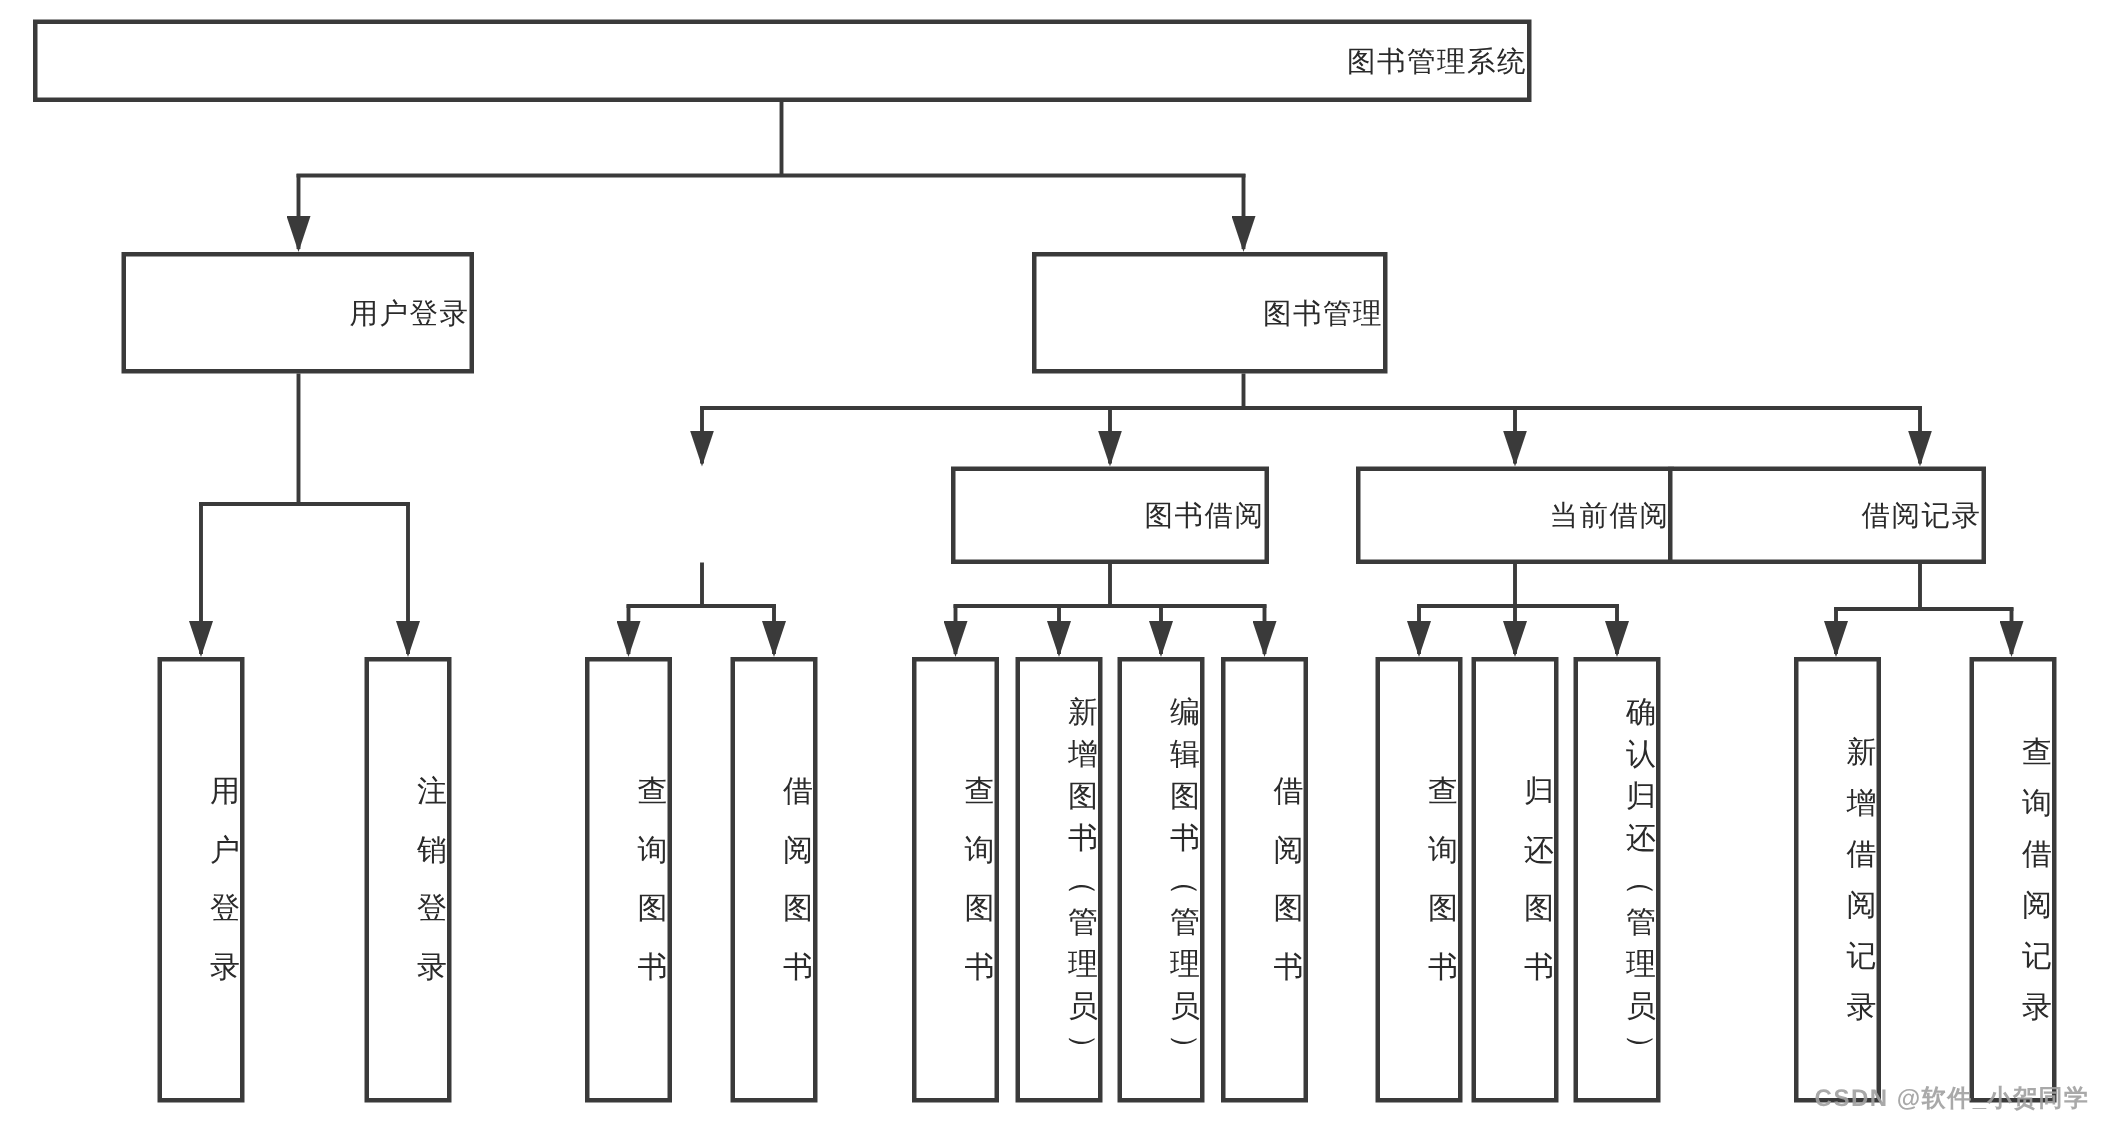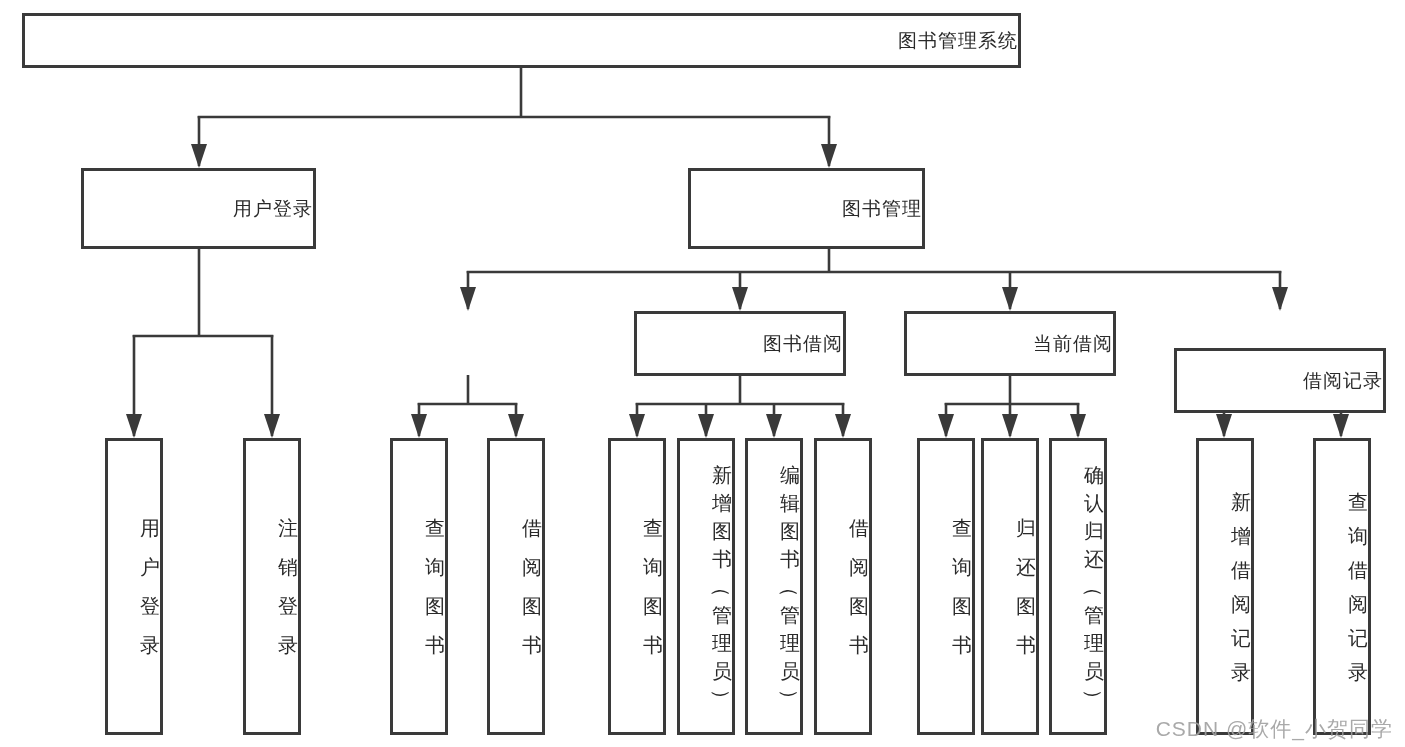--- a/index.html
+++ b/index.html
@@ -18,31 +18,31 @@
     position:absolute;box-sizing:border-box;background:var(--box-fill);
     border:3px solid var(--box-border);
     display:flex;align-items:center;justify-content:flex-end;
     font-size:19px;letter-spacing:1px;color:var(--text);
   }
   .root{left:22px;top:13px;width:999px;height:55px;}
   .lvl2{top:168px;height:81px;}
   .b-user{left:81px;width:235px;}
   .b-mgmt{left:688px;width:237px;}
   .lvl3{top:311px;height:65px;width:212px;}
-  .m1{left:362px;} .m2{left:634px;} .m3{left:904px;} .m4{left:1174px;margin-top:37px;}
+  .m1{left:362px;} .m2{left:634px;} .m3{left:904px;} .m4{left:1112px;}
   .leaf{top:438px;width:58px;height:297px;}
   .v-label{
     display:flex;flex-direction:column;align-items:center;justify-content:center;
     line-height:1;font-size:20px;letter-spacing:0;
   }
   .v-label span{display:block;height:20px;}
   .v-label span.rot{transform:rotate(90deg);}
   #watermark{
     position:absolute;right:12px;bottom:4px;z-index:5;
-    font-size:21px;color:var(--watermark);letter-spacing:1px;opacity:.9;
+    font-size:16px;color:var(--watermark);letter-spacing:1px;opacity:.9;font-weight:bold;
   }
 </style>
 </head>
 <body>
 
 <div id="stage">
 
   <svg id="wires" viewBox="0 0 1405 747" xmlns="http://www.w3.org/2000/svg">
     <defs>
       <marker id="ah" markerUnits="userSpaceOnUse" markerWidth="24" markerHeight="16" viewBox="0 0 24 16" refX="22" refY="8" orient="auto">

